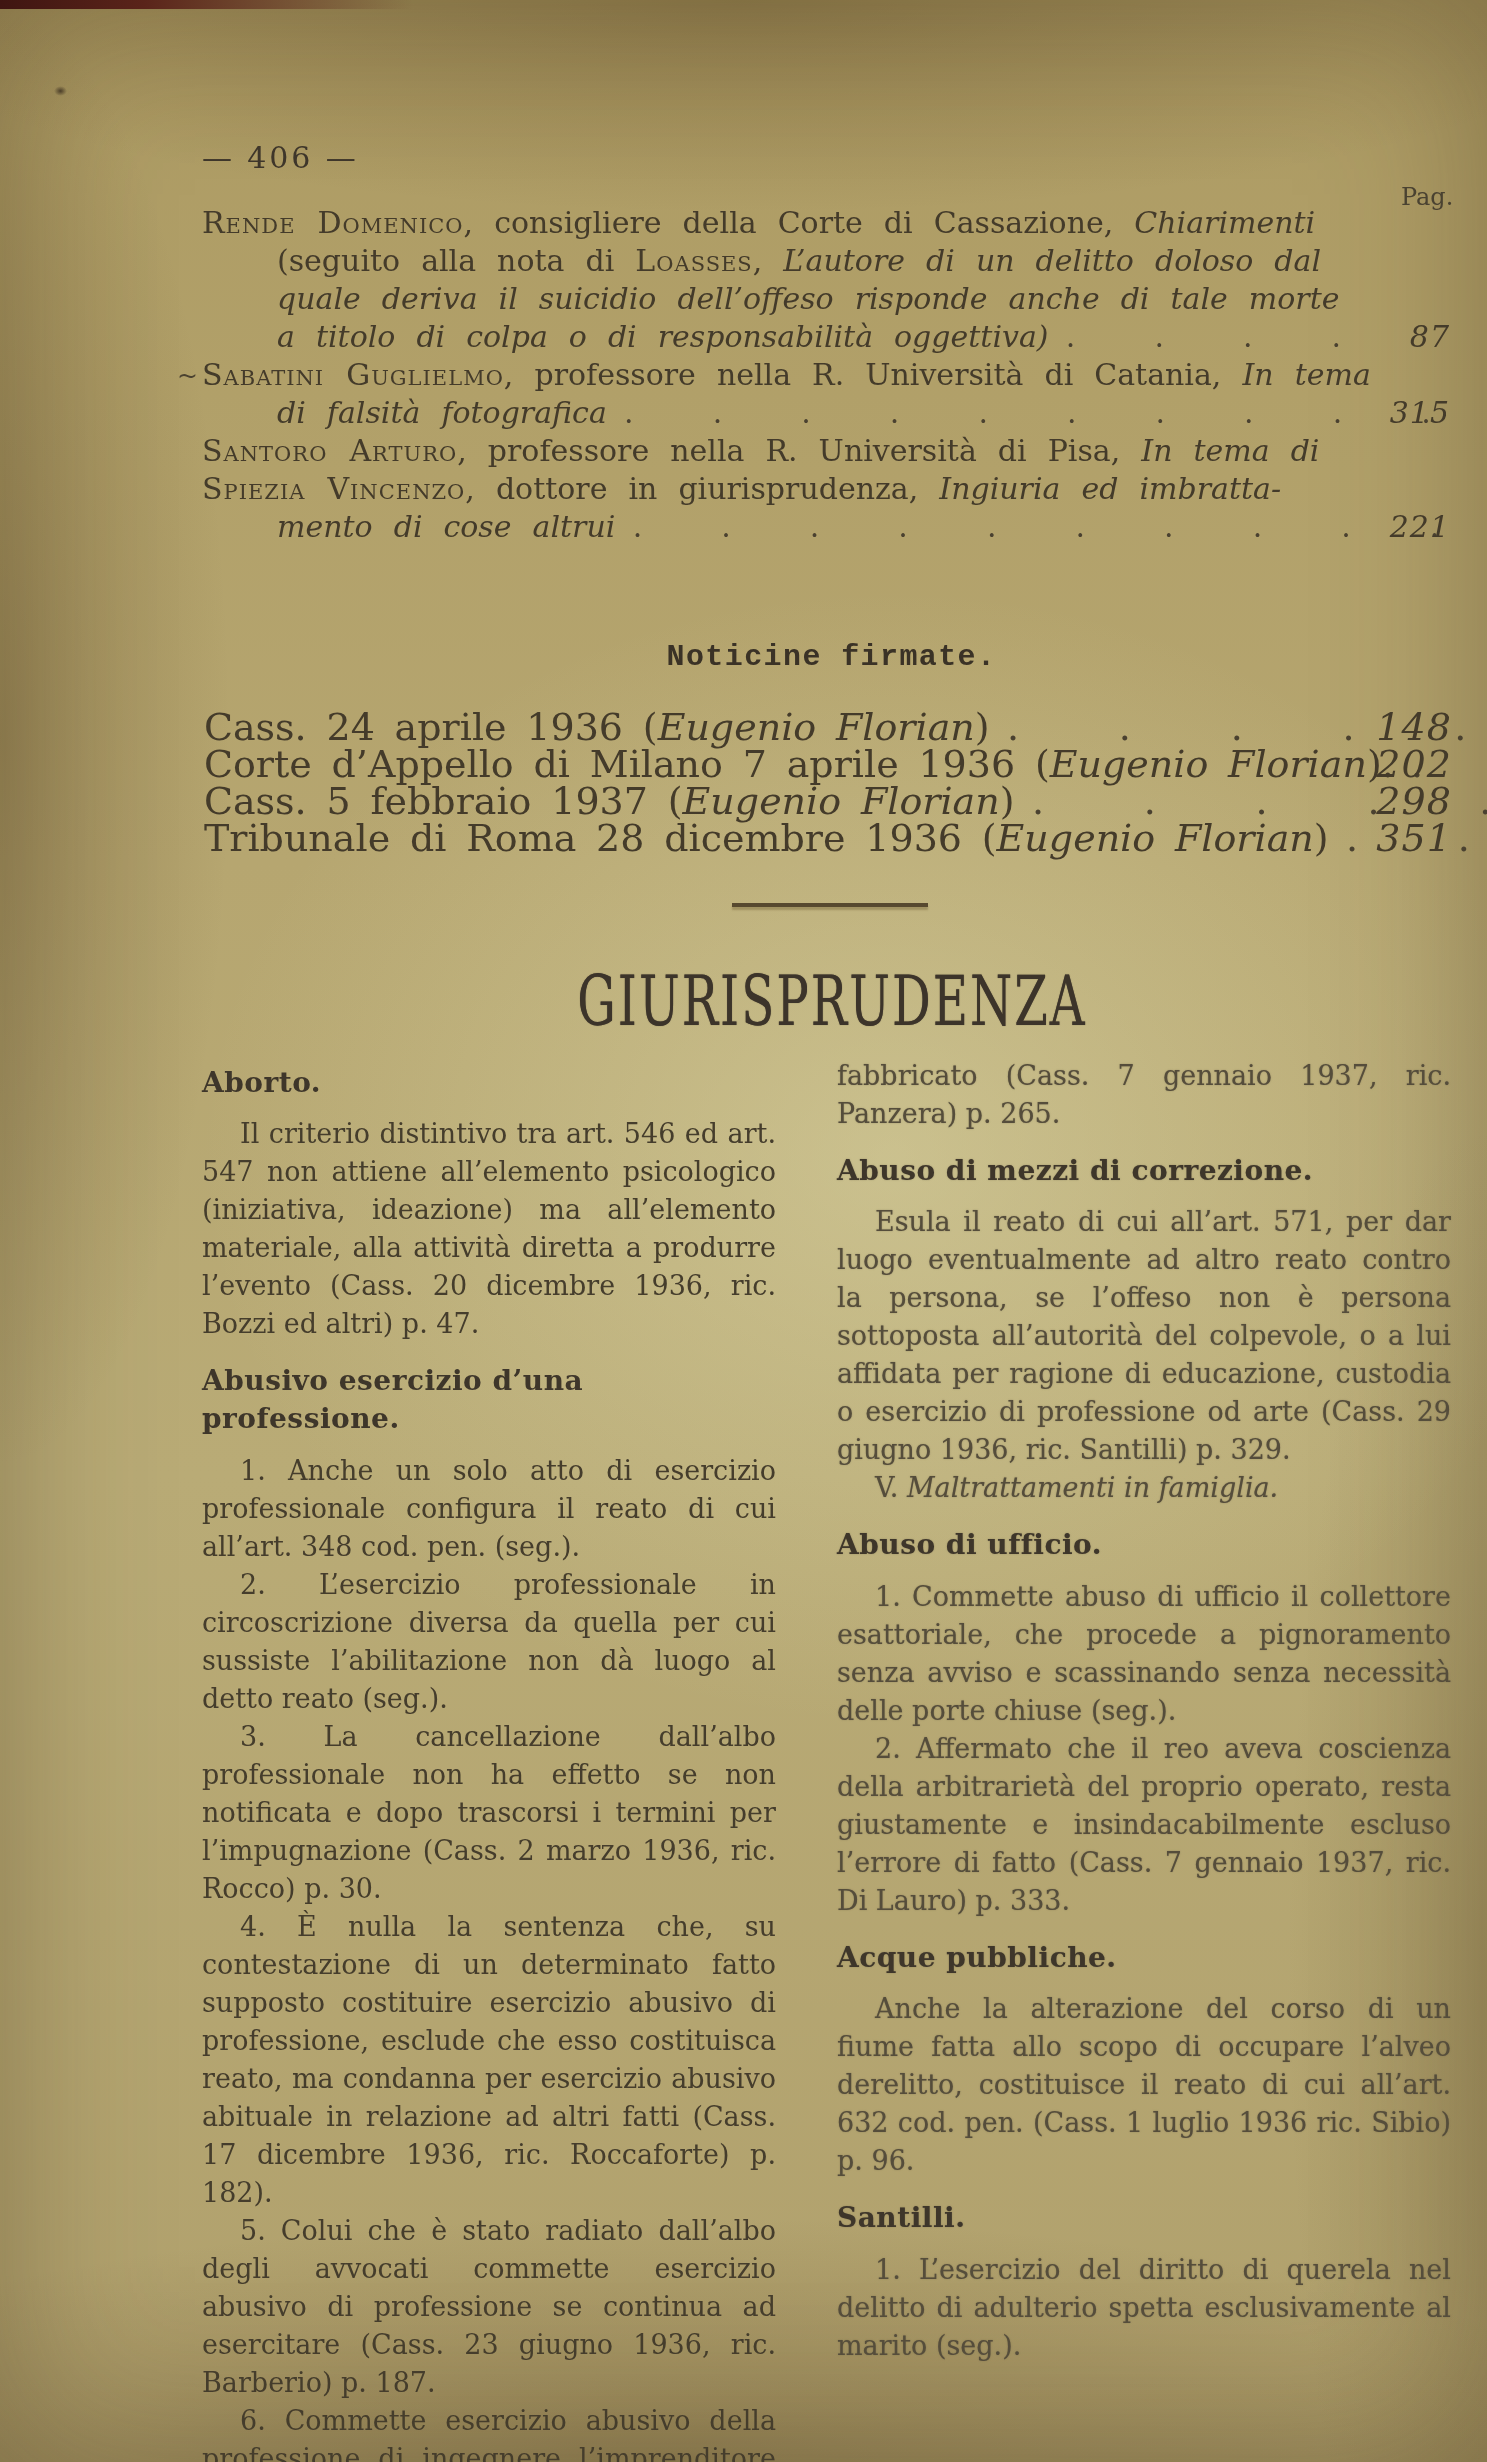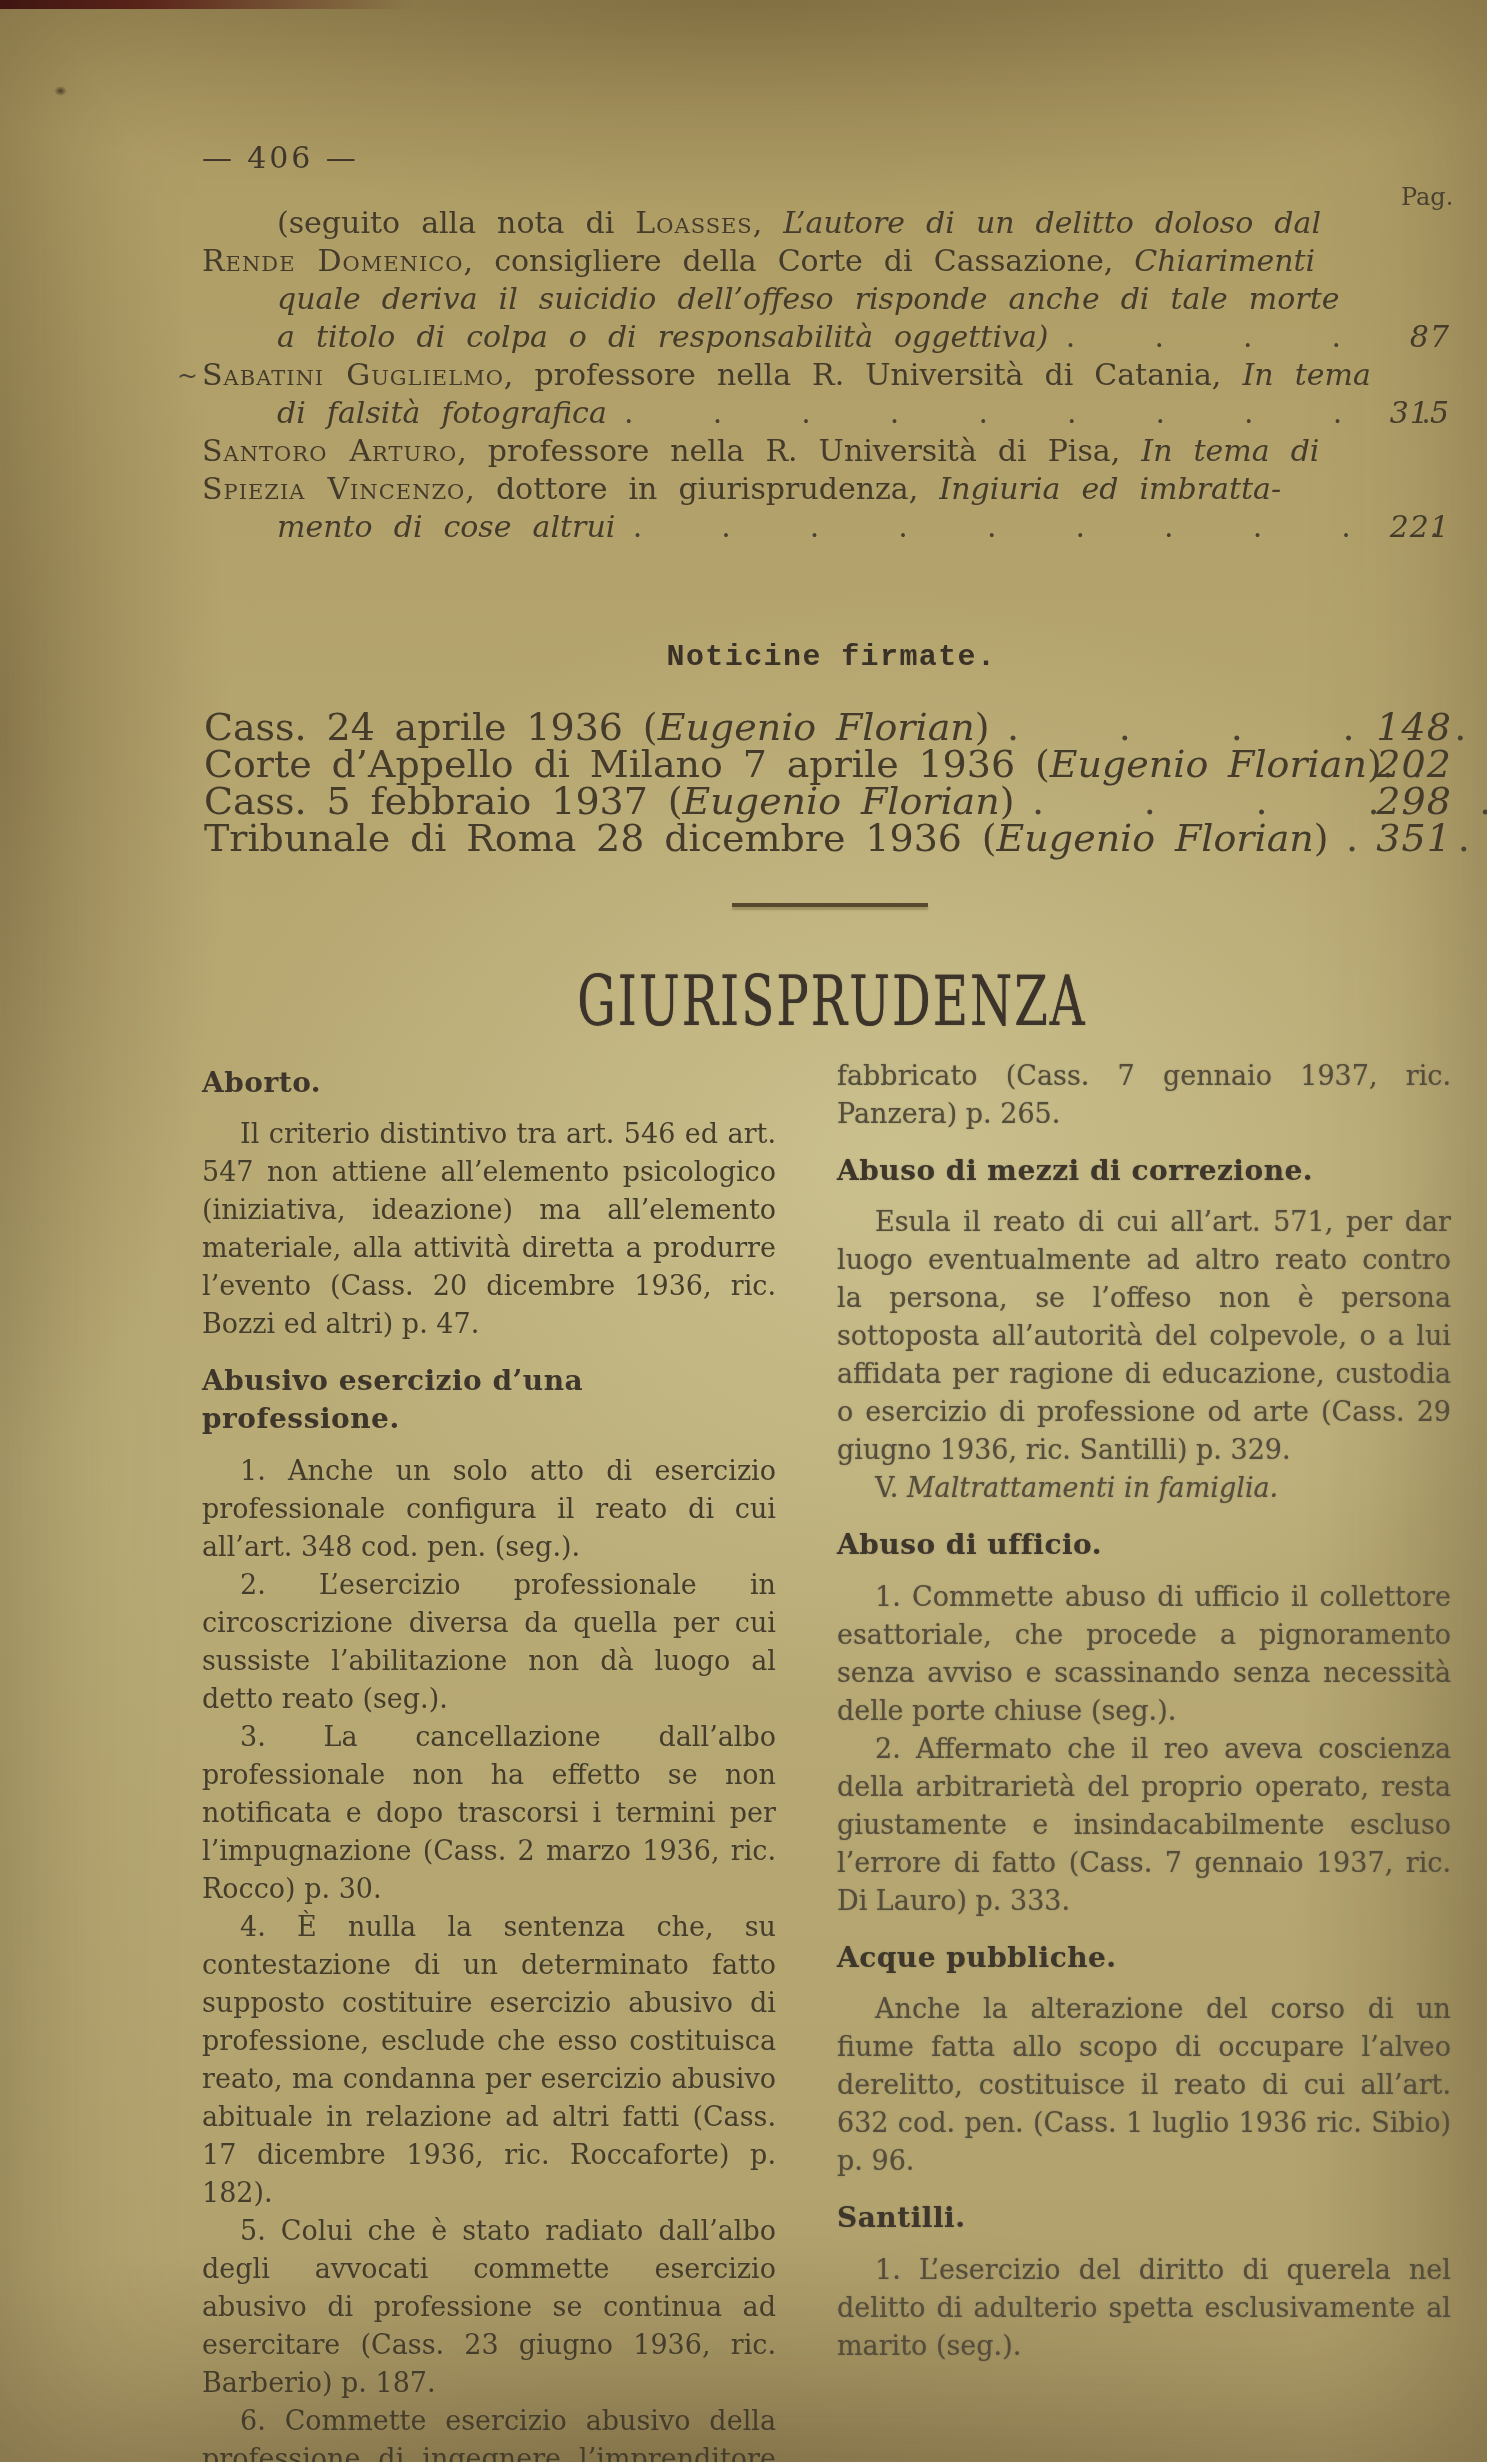--- a/index.html
+++ b/index.html
@@ -68,22 +68,22 @@
 
 <div class="page">
   <div class="top-bar"></div>
   <div class="speck"></div>
 
   <div class="content">
     <div class="head-406">— 406 —</div>
     <div class="pag">Pag.</div>
 
     <div class="index">
+        <div class="idx-line"><span class="s-sc">Rende Domenico</span><span class="s-r">, consigliere della Corte di Cassazione, </span><span class="s-i">Chiarimenti</span></div>
         <div class="idx-line indent"><span class="s-r">(seguito alla nota di </span><span class="s-sc">Loasses</span><span class="s-r">, </span><span class="s-i">L’autore di un delitto doloso dal</span></div>
-        <div class="idx-line"><span class="s-sc">Rende Domenico</span><span class="s-r">, consigliere della Corte di Cassazione, </span><span class="s-i">Chiarimenti</span></div>
         <div class="idx-line indent"><span class="s-i">quale deriva il suicidio dell’offeso risponde anche di tale morte</span></div>
         <div class="idx-line indent"><span class="s-i">a titolo di colpa o di responsabilità oggettiva)</span><span class="dots idx-dots">. . . .</span><span class="pnum">87</span></div>
         <div class="idx-line"><span class="s-mark">~</span><span class="s-sc">Sabatini Guglielmo</span><span class="s-r">, professore nella R. Università di Catania, </span><span class="s-i">In tema</span></div>
         <div class="idx-line indent"><span class="s-i">di falsità fotografica</span><span class="dots idx-dots">. . . . . . . . . .</span><span class="pnum">315</span></div>
         <div class="idx-line"><span class="s-sc">Santoro Arturo</span><span class="s-r">, professore nella R. Università di Pisa, </span><span class="s-i">In tema di</span></div>
         <div class="idx-line"><span class="s-sc">Spiezia Vincenzo</span><span class="s-r">, dottore in giurisprudenza, </span><span class="s-i">Ingiuria ed imbratta-</span></div>
         <div class="idx-line indent"><span class="s-i">mento di cose altrui</span><span class="dots idx-dots">. . . . . . . . . .</span><span class="pnum">221</span></div>
       </div>
 
     <div class="noticine-title">Noticine firmate.</div>

